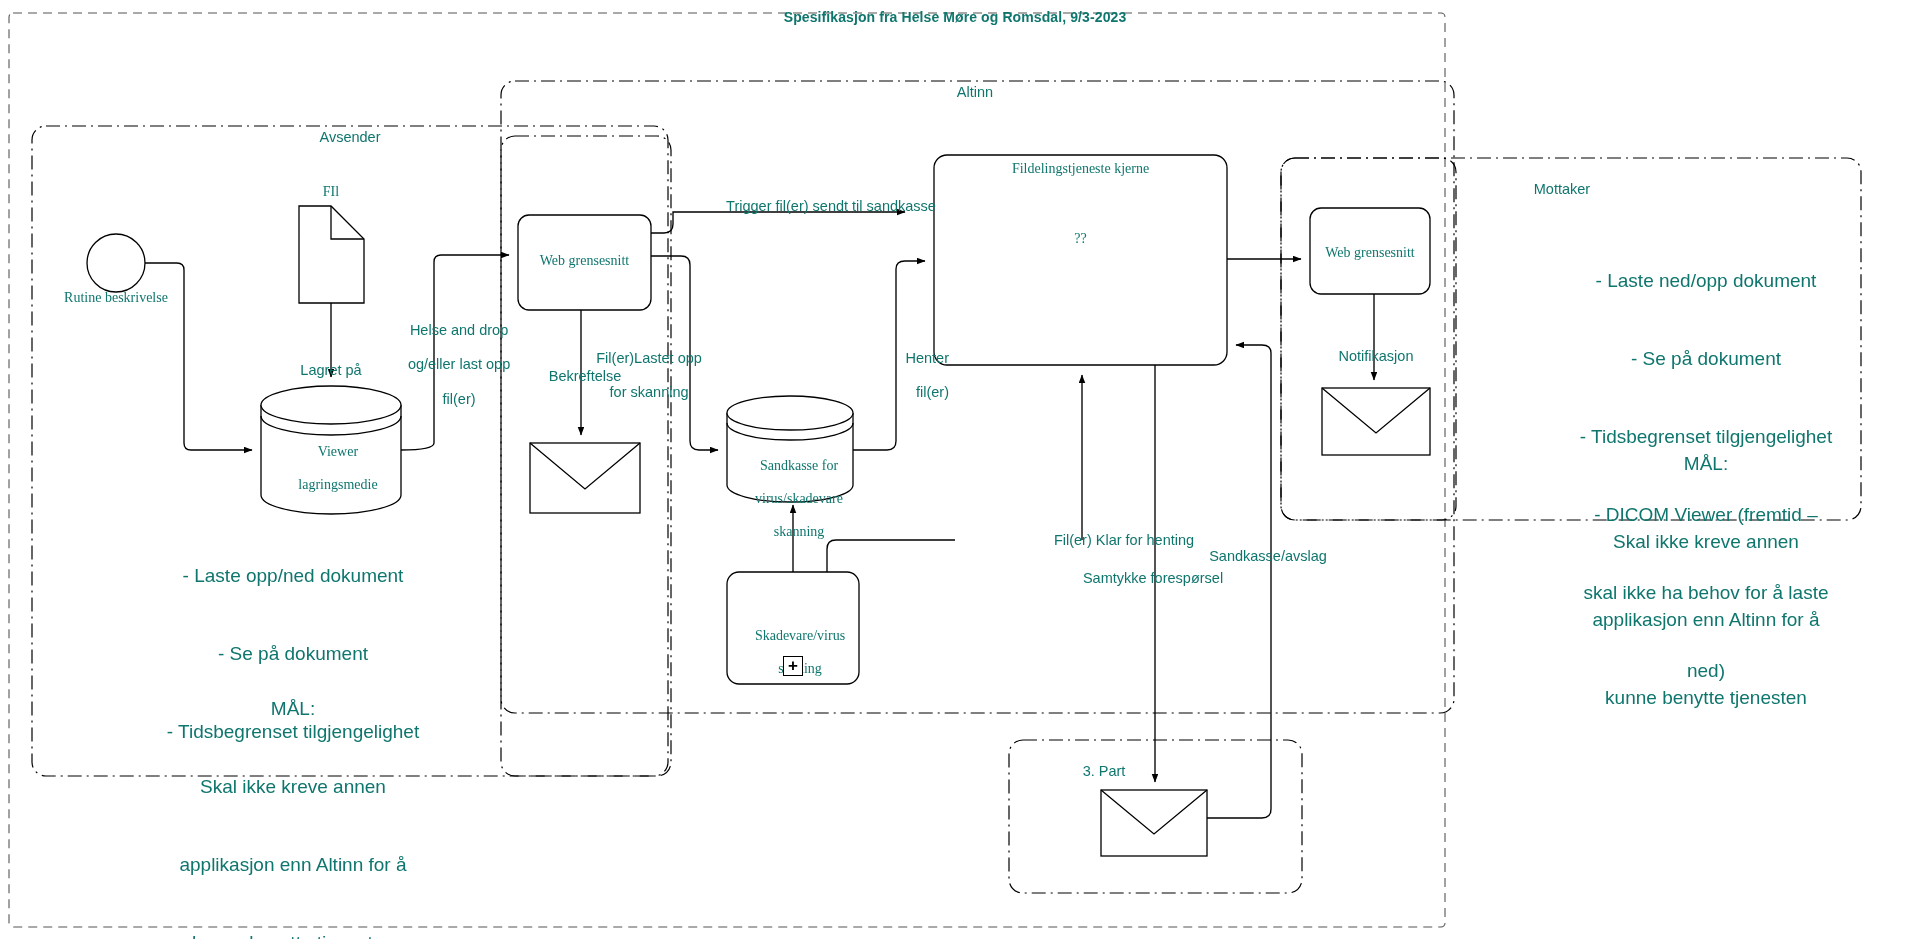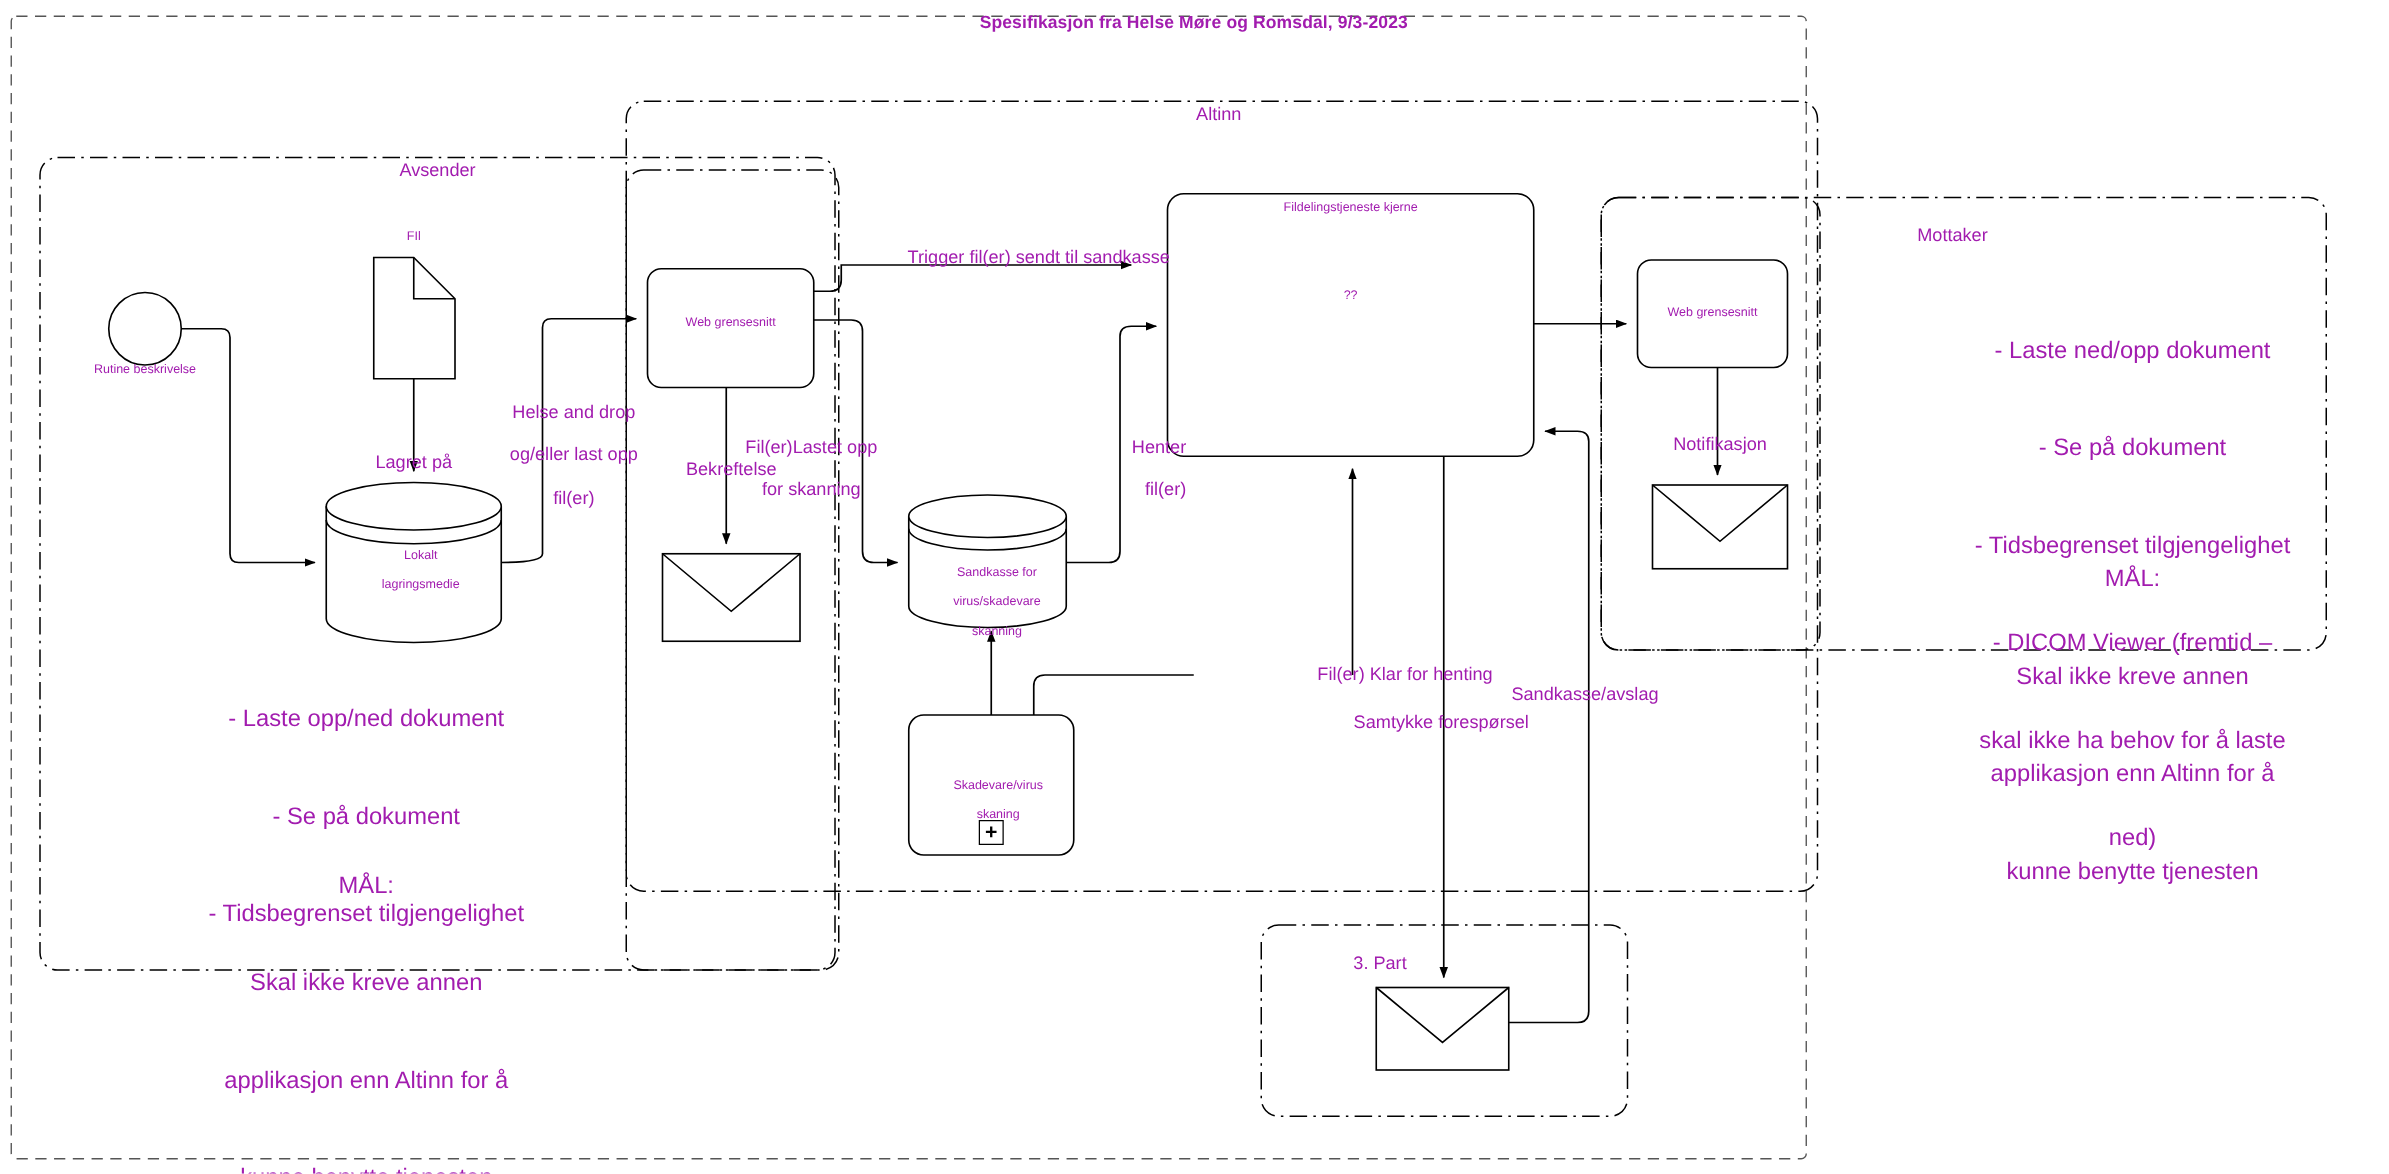--- a/index.html
+++ b/index.html
@@ -23,32 +23,32 @@
     left: 0;
     top: 0;
     width: 1911px;
     height: 939px;
     pointer-events: none;
   }
   .lbl {
     position: absolute;
     line-height: 1.18;
     white-space: pre;
-    color: #a21caf;
+    color: #0f766e;
   }
   .lbl.c { text-align: center; }
   .lbl.l { text-align: center; }
 
   .t-title {
     font-size: 14px;
     font-weight: bold;
     letter-spacing: 0.1px;
   }
   .t-zone { font-size: 14.5px; }
-  .t-node { font-size: 10px; }
+  .t-node { font-size: 14px; font-family: Liberation Serif, serif; }
   .t-edge { font-size: 14.5px; }
   .t-big  { font-size: 19px; line-height: 1.37; }
   .plusbox {
     position: absolute;
     width: 20px;
     height: 20px;
     border: 1.4px solid #000;
     background: #fff;
     box-sizing: border-box;
     font-size: 17px;
@@ -184,21 +184,21 @@
 
   <div class="lbl c t-zone" style="left:1462px; top:181px; width:200px;">Mottaker</div>
 
   <div class="lbl l t-zone" style="left:1024px; top:763px; width:160px;">3. Part</div>
 
   <div class="lbl c t-node" style="left:26px; top:290px; width:180px;">Rutine beskrivelse</div>
 
   <div class="lbl c t-node" style="left:281px; top:184px; width:100px;">FIl</div>
 
   <div class="lbl c t-node" style="left:261px; top:427px; width:140px;">
-    <span>Lokalt</span><br>
+    <span>Viewer</span><br>
     <span>lagringsmedie</span>
   </div>
 
   <div class="lbl c t-node" style="left:518px; top:253px; width:133px;">Web grensesnitt</div>
 
   <div class="lbl c t-node" style="left:934px; top:161px; width:293px;">Fildelingstjeneste kjerne</div>
 
   <div class="lbl c t-node" style="left:934px; top:231px; width:293px;">??</div>
 
   <div class="lbl c t-node" style="left:722px; top:441px; width:140px;">

